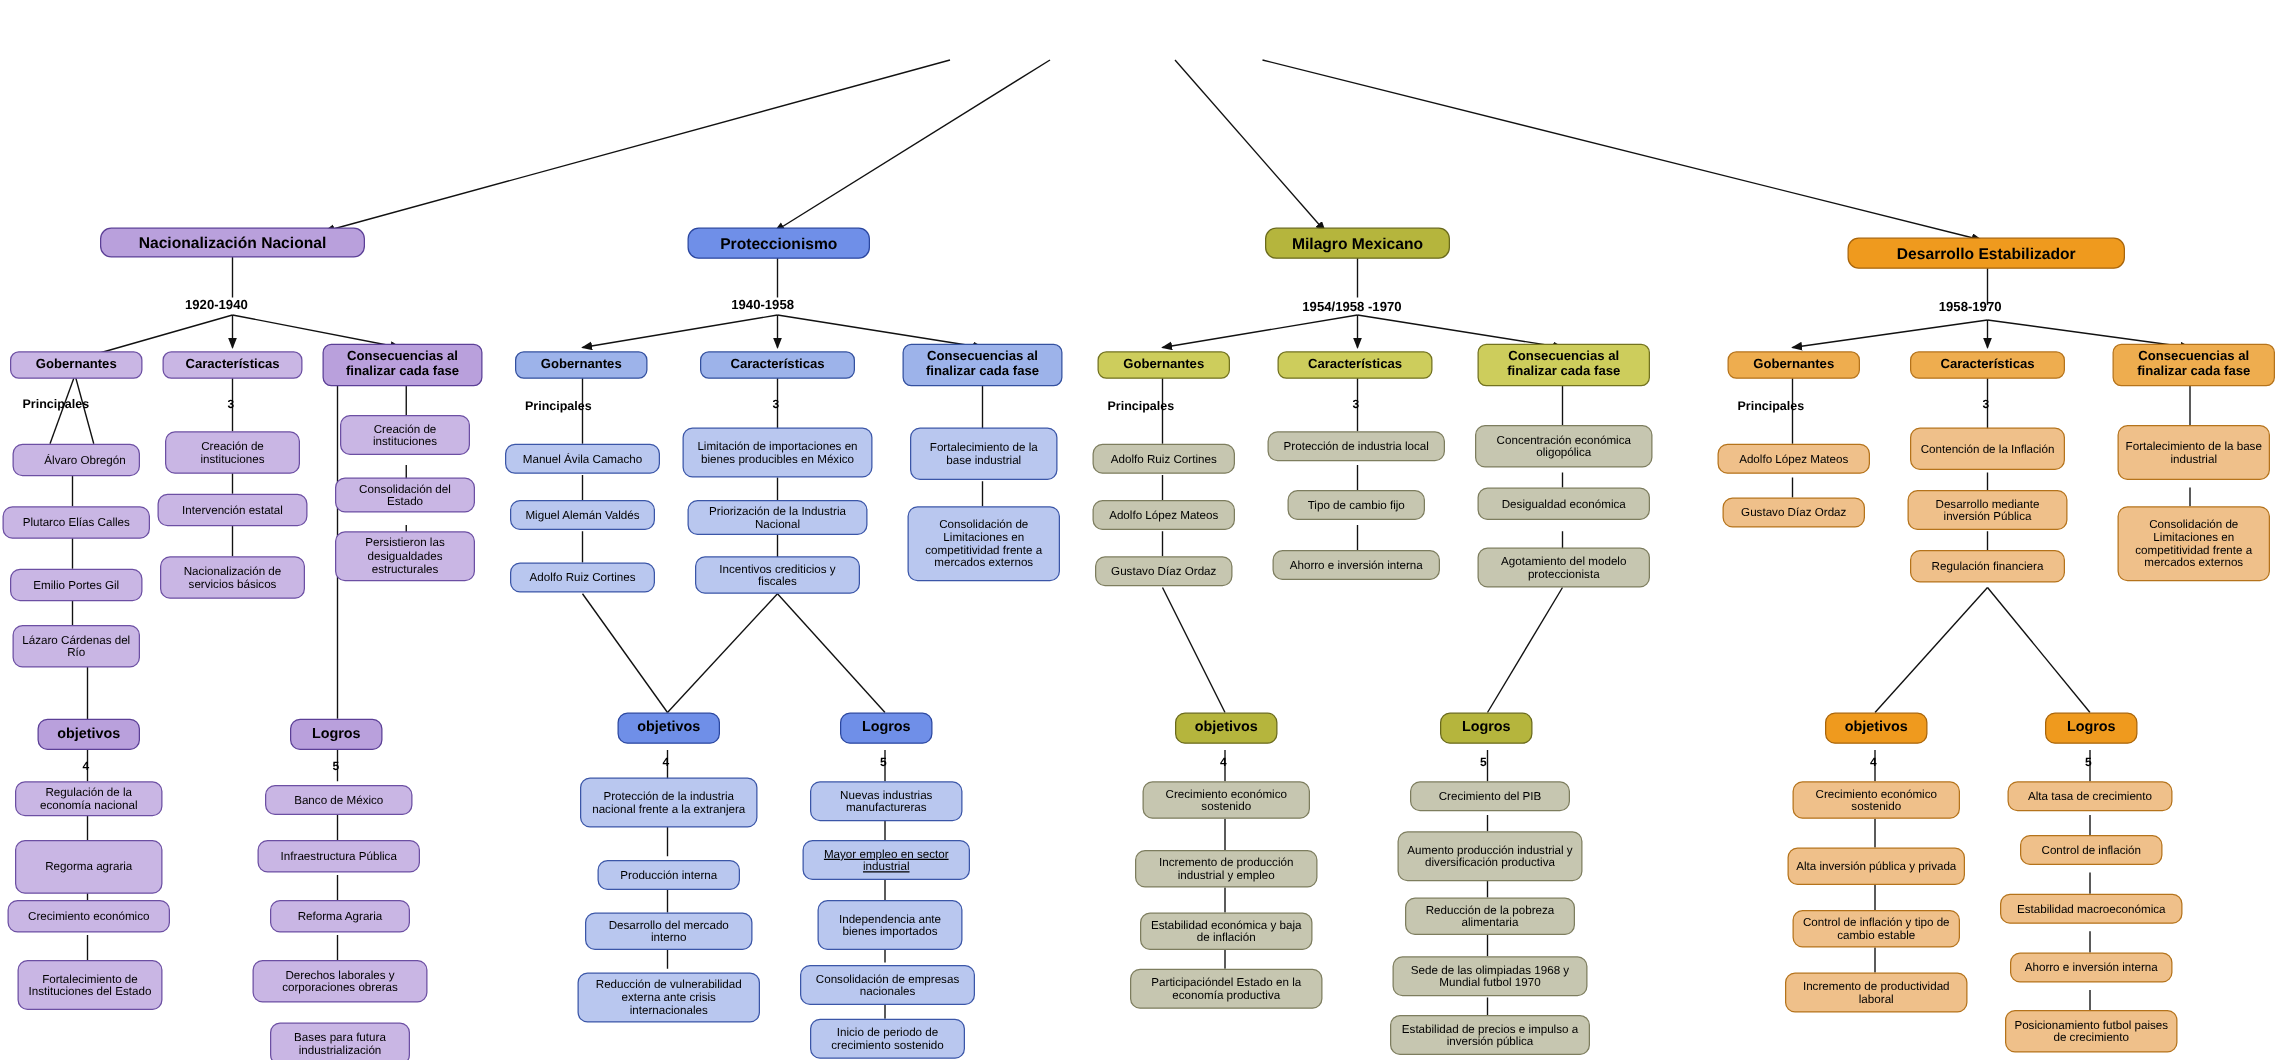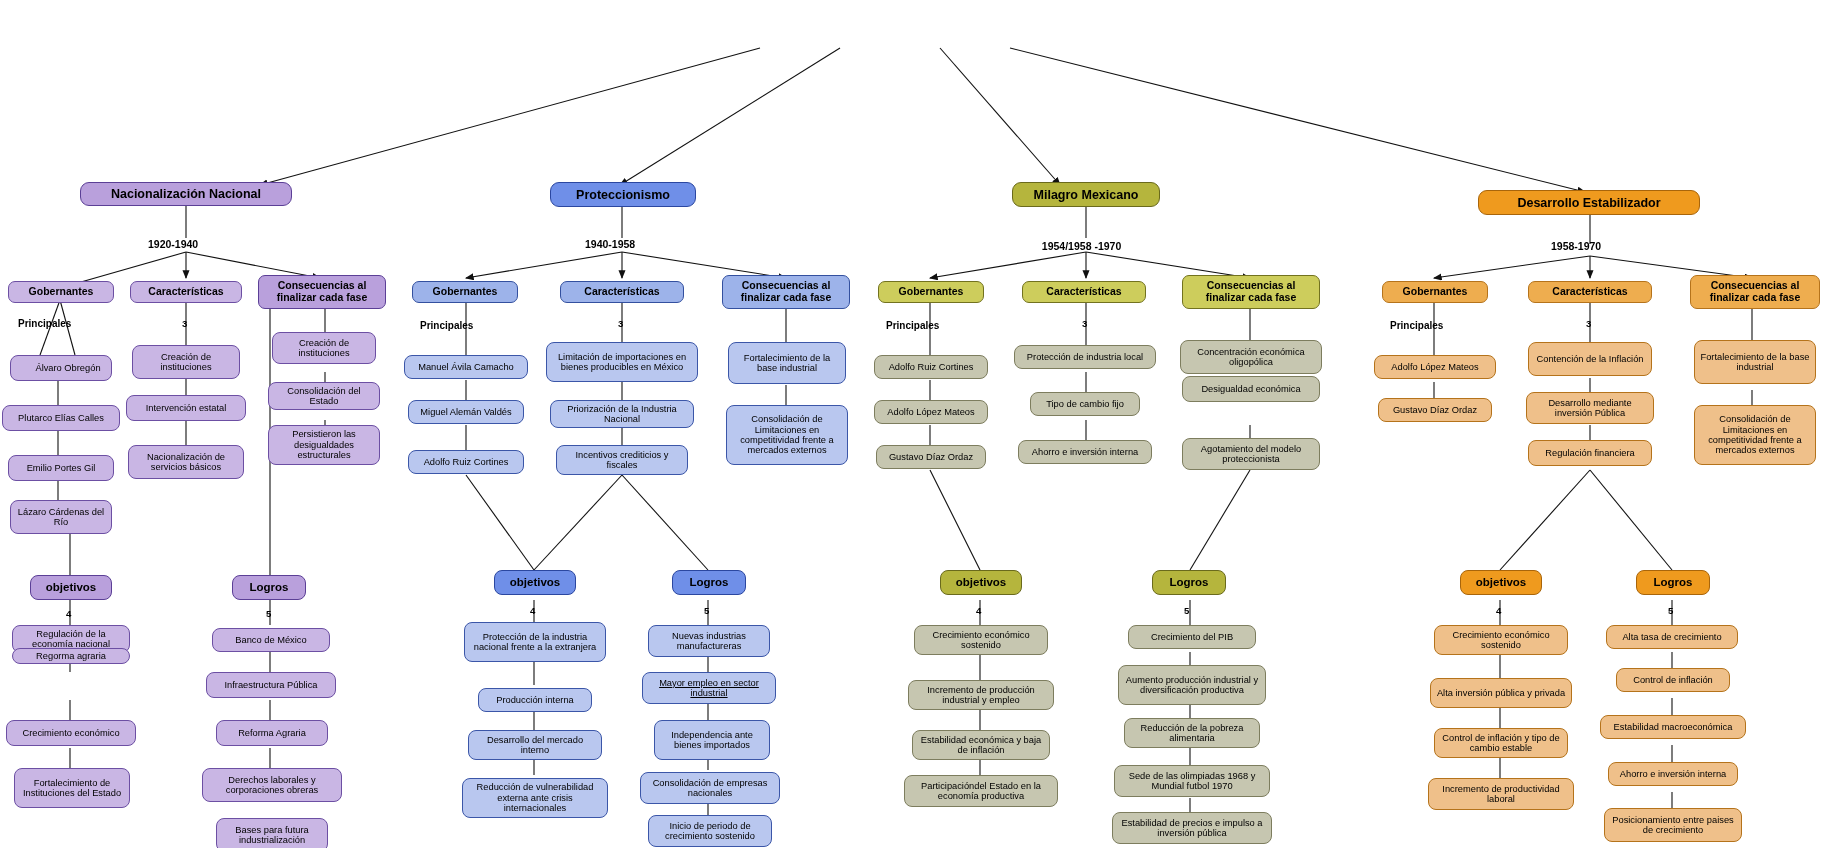--- a/index.html
+++ b/index.html
@@ -208,21 +208,21 @@
       <span>Persistieron las desigualdades estructurales</span>
     </div>
 
 <div class="node pill p-purple-d" style="left:30px;top:575px;width:82px;height:25px;">
       <span>objetivos</span>
     </div>
 <div class="lbl small" style="left:66px;top:608px;">4</div>
 <div class="node leaf p-purple" style="left:12px;top:625px;width:118px;height:28px;">
       <span>Regulación de la economía nacional</span>
     </div>
-<div class="node leaf p-purple" style="left:12px;top:648px;width:118px;height:16px;">
+<div class="node leaf p-purple" style="left:12px;top:672px;width:118px;height:43px;">
       <span>Regorma agraria</span>
     </div>
 <div class="node leaf p-purple" style="left:6px;top:720px;width:130px;height:26px;">
       <span>Crecimiento económico</span>
     </div>
 <div class="node leaf p-purple" style="left:14px;top:768px;width:116px;height:40px;">
       <span>Fortalecimiento de Instituciones del Estado</span>
     </div>
 
 <div class="node pill p-purple-d" style="left:232px;top:575px;width:74px;height:25px;">
@@ -359,21 +359,21 @@
 <div class="node leaf p-gray" style="left:1018px;top:440px;width:134px;height:24px;">
       <span>Ahorro e inversión interna</span>
     </div>
 
 <div class="node sub p-olive-m" style="left:1182px;top:275px;width:138px;height:34px;">
   <span>Consecuencias al finalizar cada fase</span>
     </div>
 <div class="node leaf p-gray" style="left:1180px;top:340px;width:142px;height:34px;">
       <span>Concentración económica oligopólica</span>
     </div>
-<div class="node leaf p-gray" style="left:1182px;top:376px;width:138px;height:26px;">
+<div class="node leaf p-gray" style="left:1182px;top:390px;width:138px;height:26px;">
       <span>Desigualdad económica</span>
     </div>
 <div class="node leaf p-gray" style="left:1182px;top:438px;width:138px;height:32px;">
       <span>Agotamiento del modelo proteccionista</span>
     </div>
 
 <div class="node pill p-olive-d" style="left:940px;top:570px;width:82px;height:25px;">
       <span>objetivos</span>
     </div>
 <div class="lbl small" style="left:976px;top:605px;">4</div>
@@ -477,16 +477,16 @@
 <div class="node leaf p-orange" style="left:1616px;top:668px;width:114px;height:24px;">
       <span>Control de inflación</span>
     </div>
 <div class="node leaf p-orange" style="left:1600px;top:715px;width:146px;height:24px;">
       <span>Estabilidad macroeconómica</span>
     </div>
 <div class="node leaf p-orange" style="left:1608px;top:762px;width:130px;height:24px;">
       <span>Ahorro e inversión interna</span>
     </div>
 <div class="node leaf p-orange" style="left:1604px;top:808px;width:138px;height:34px;">
-      <span>Posicionamiento entre paises de crecimiento</span>
+      <span>Posicionamiento futbol paises de crecimiento</span>
     </div>
 
 </div>
 
 </body></html>

